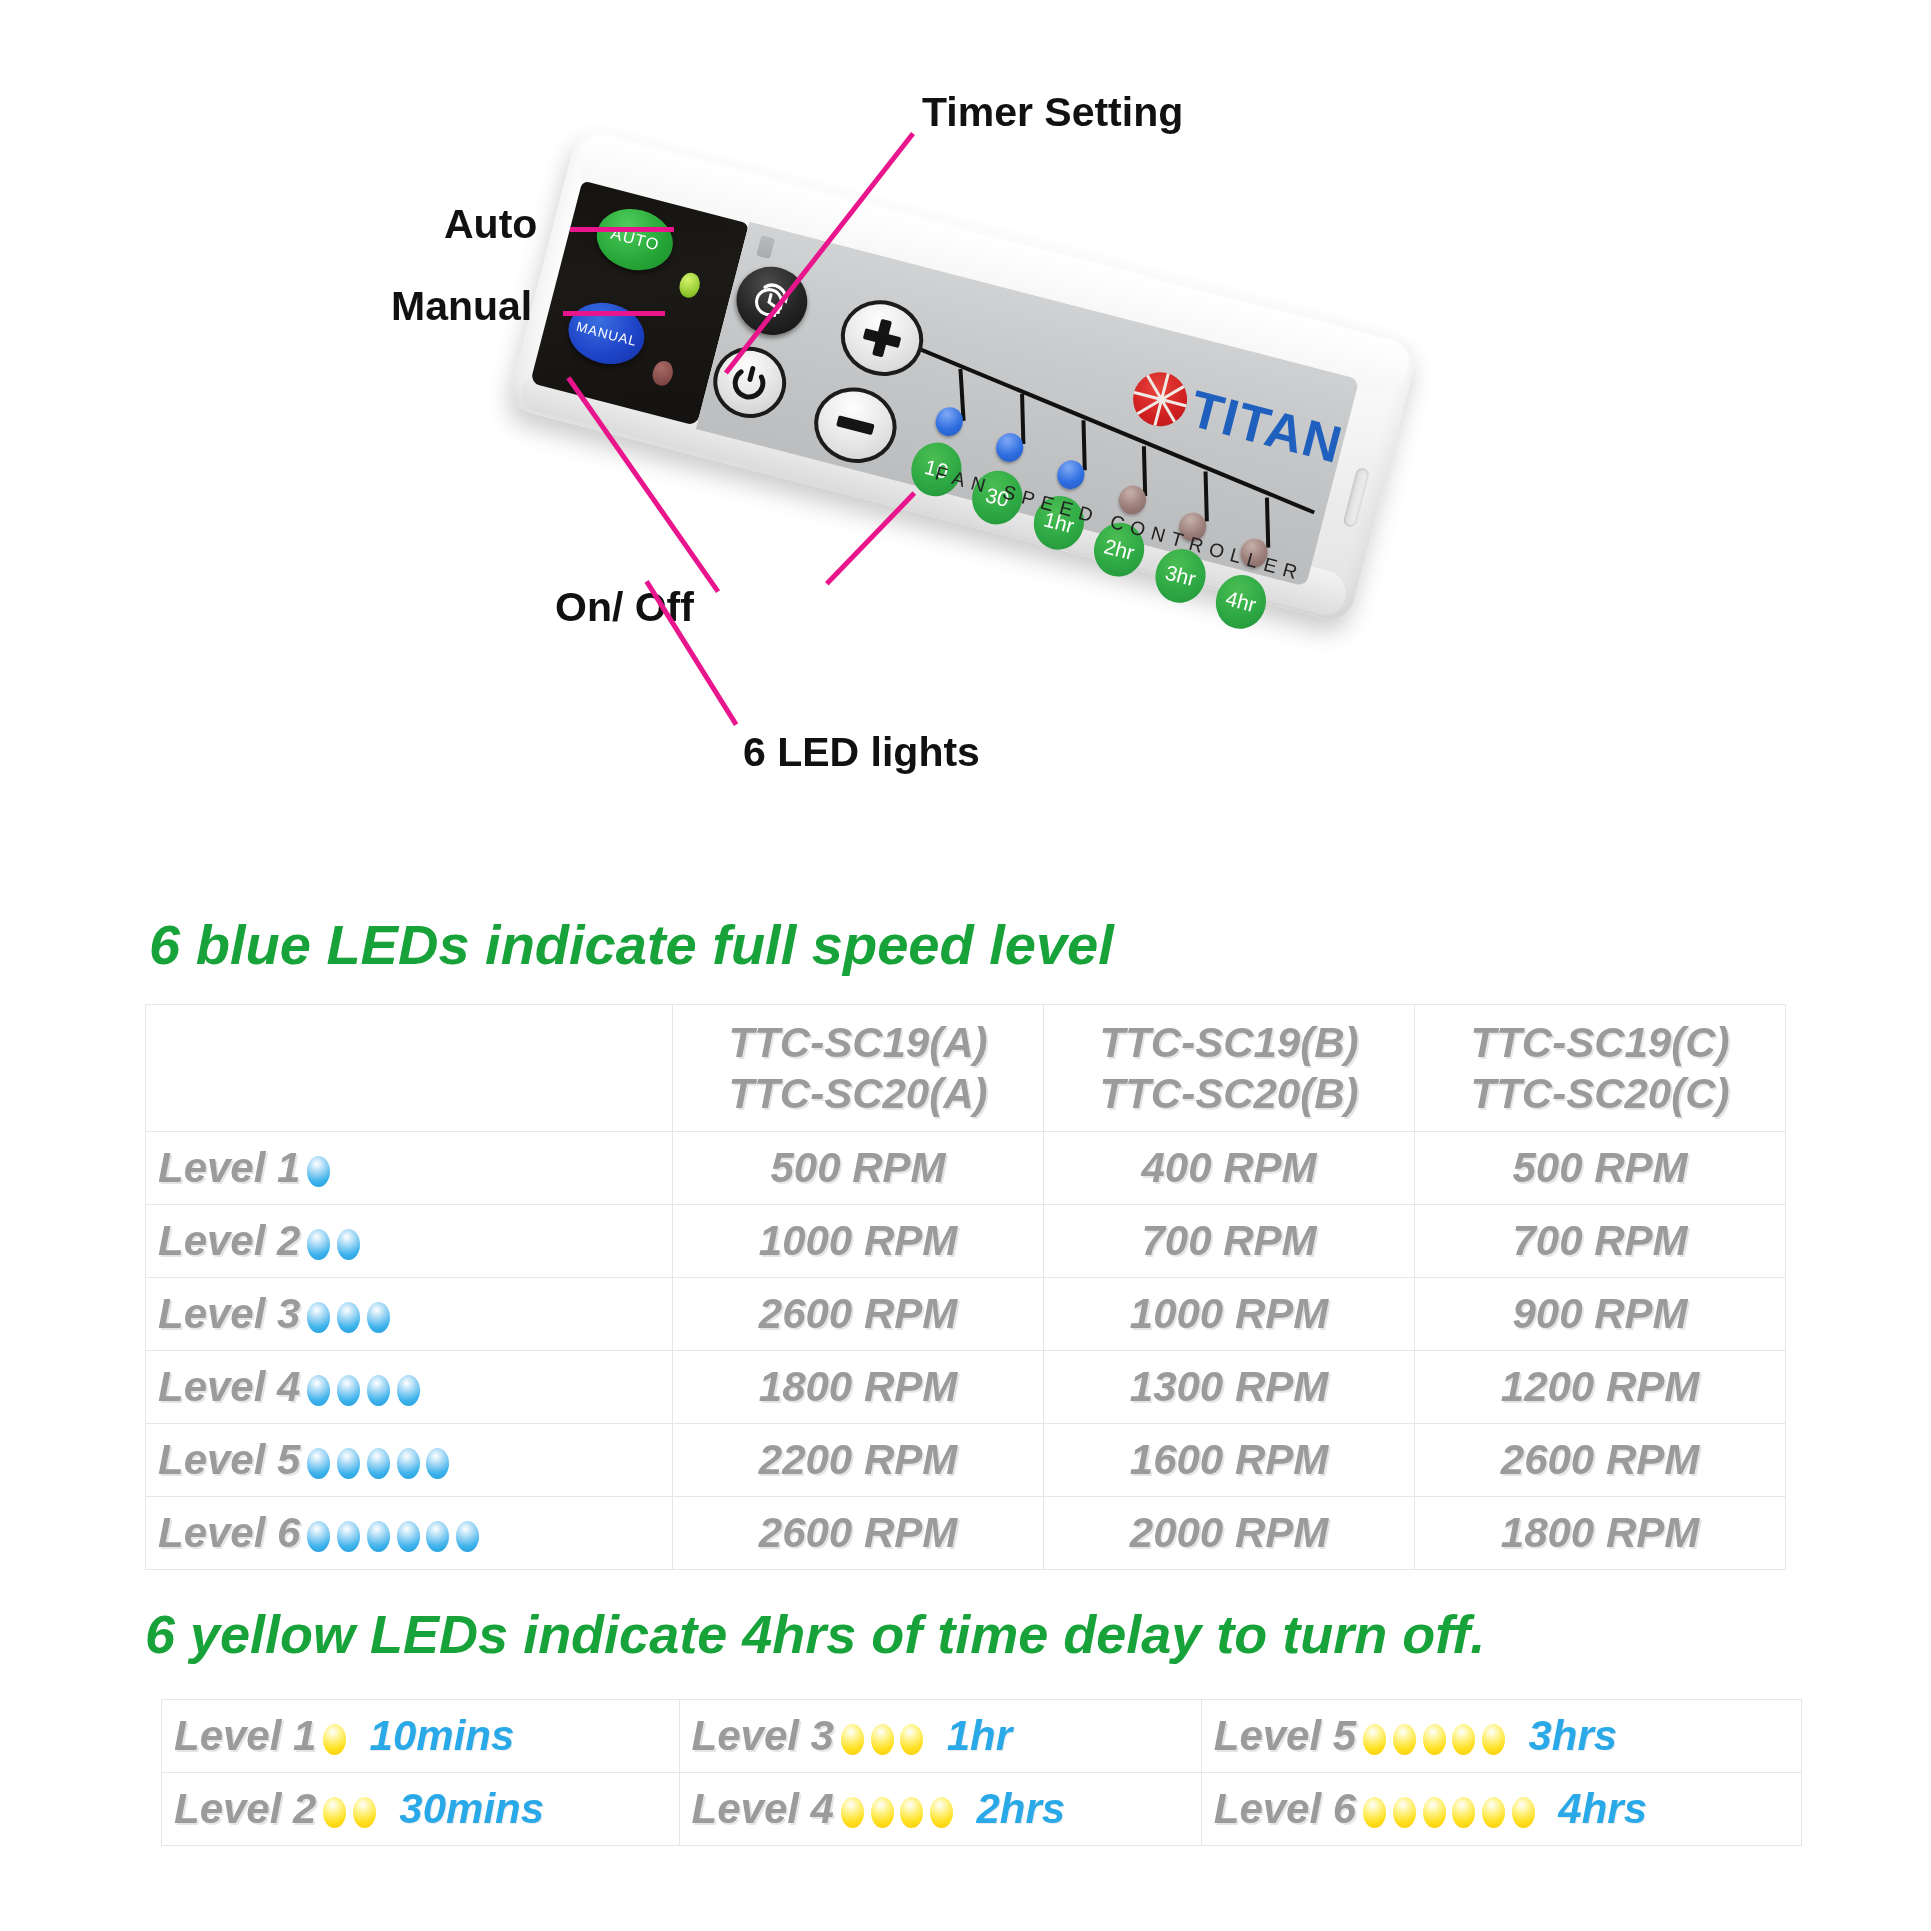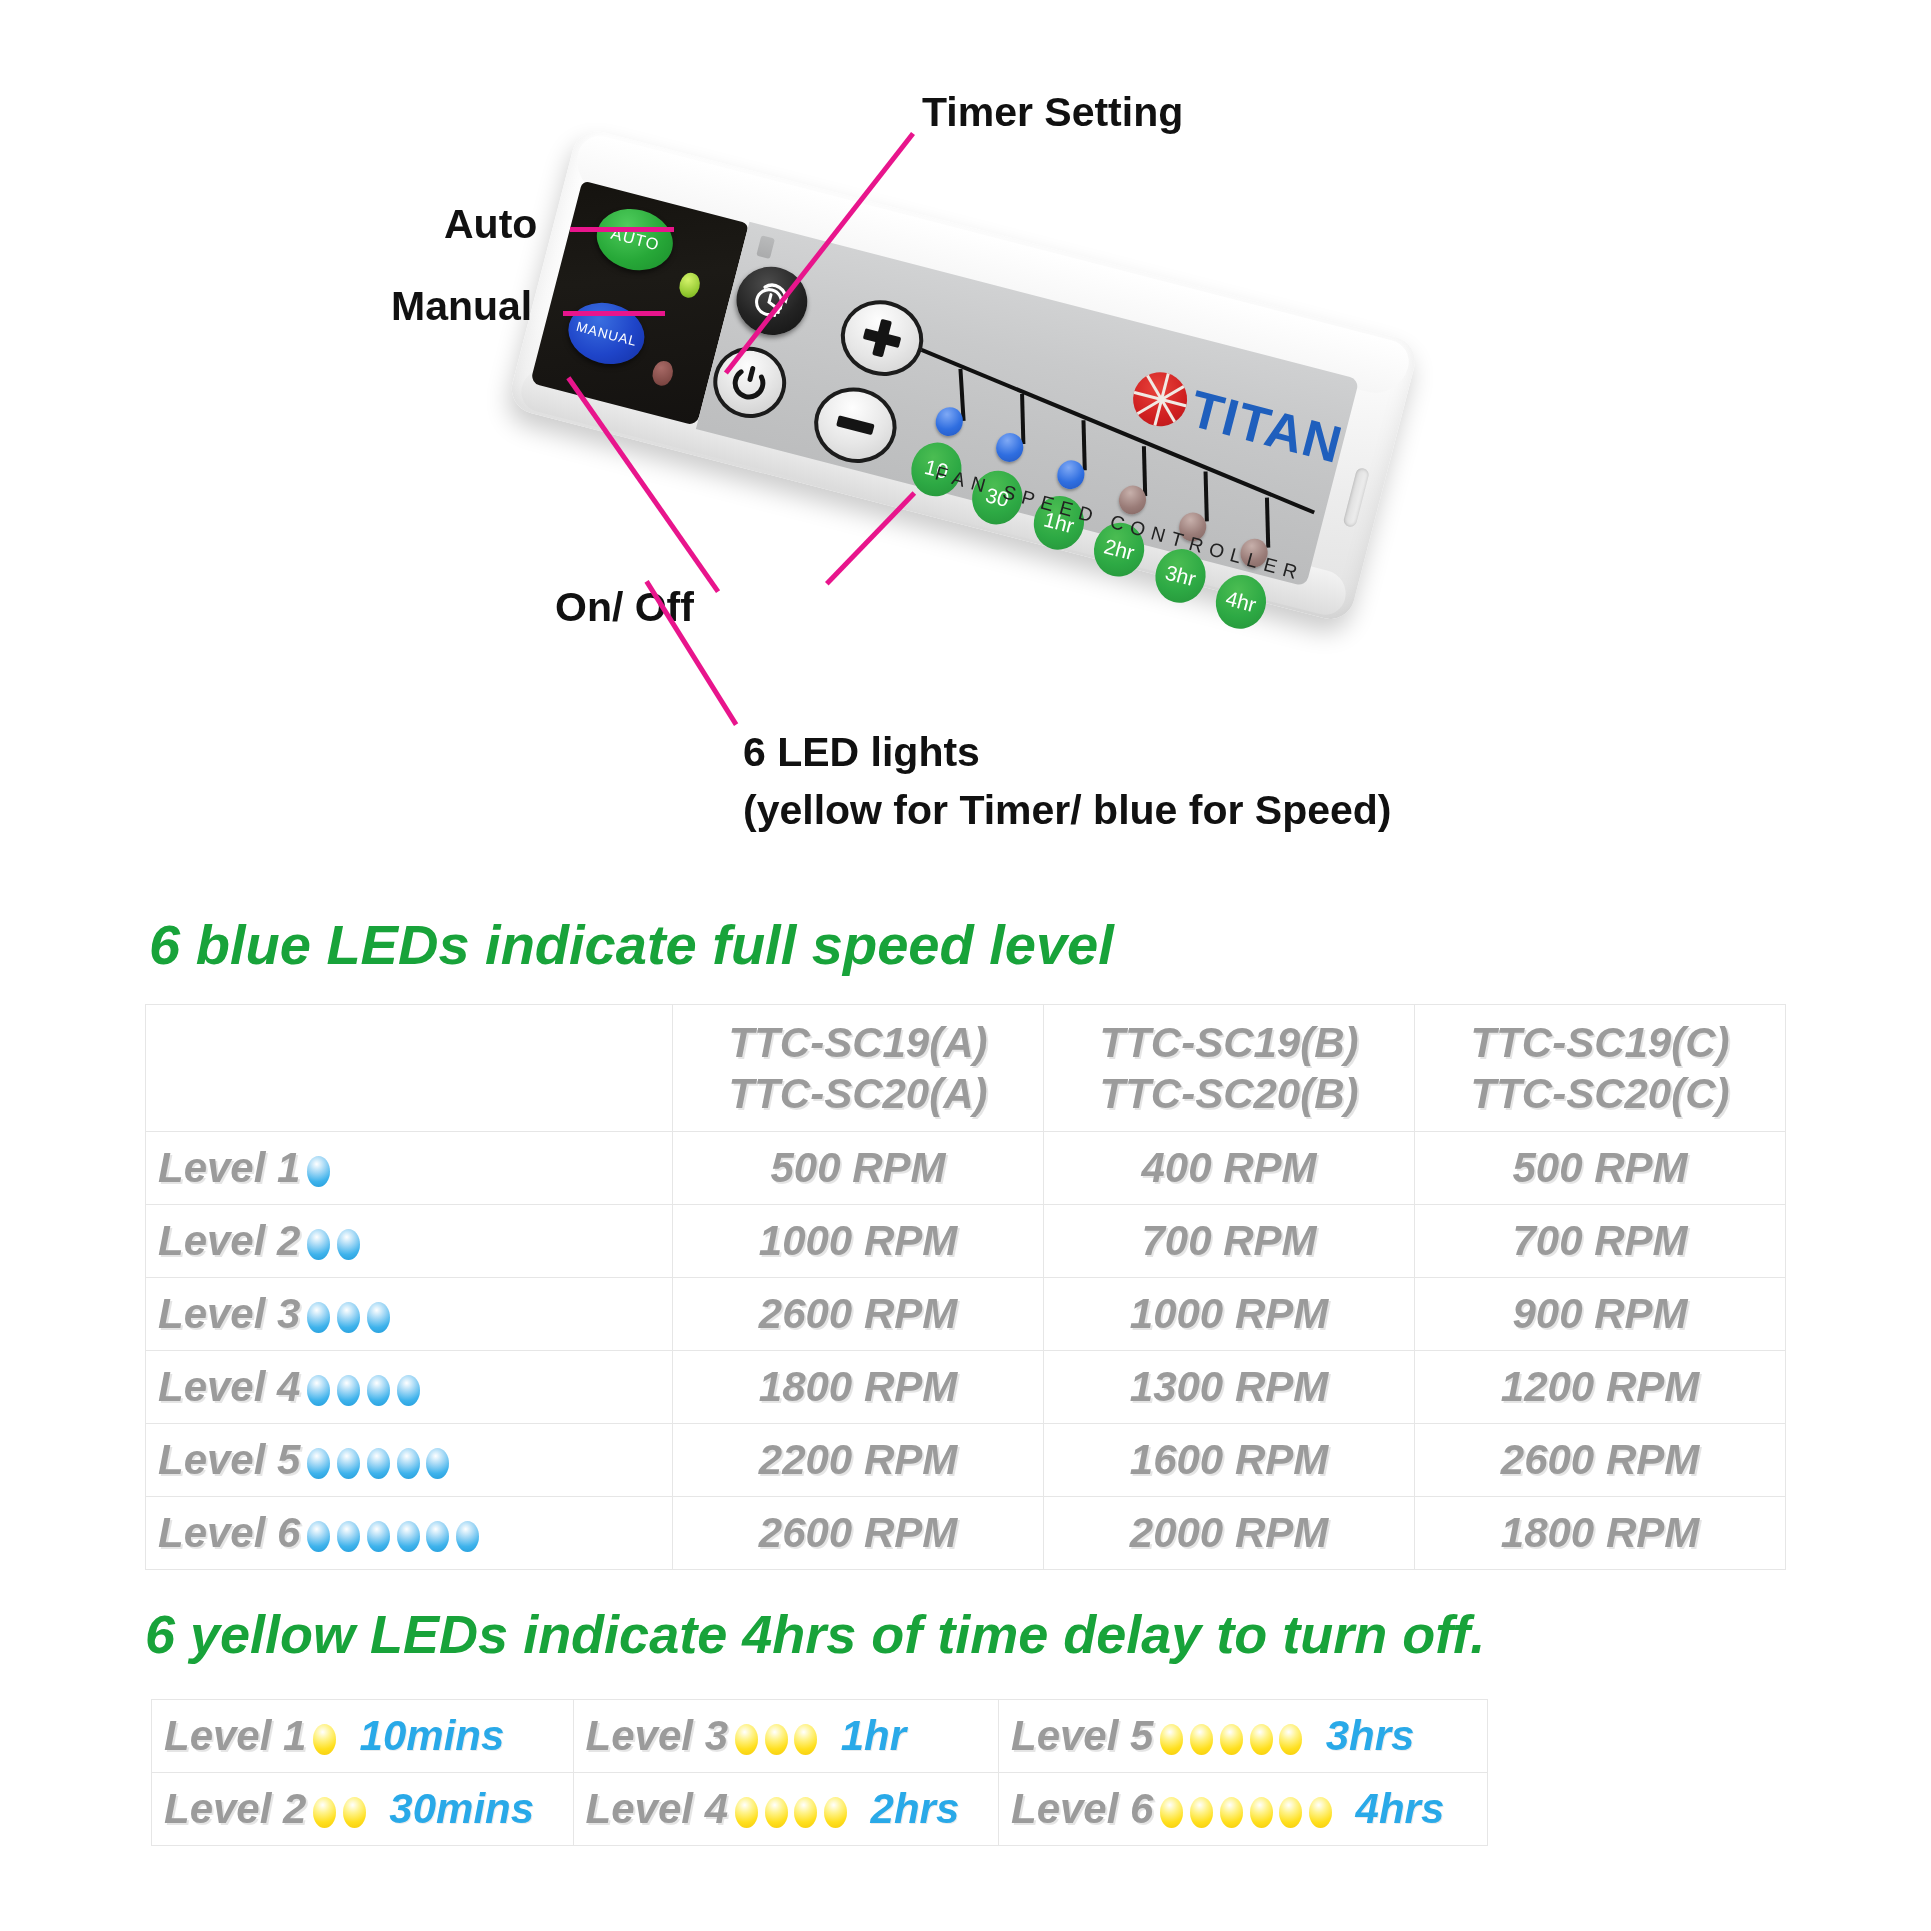--- a/index.html
+++ b/index.html
@@ -437,21 +437,20 @@
 
       <div class="fsc-text">FAN SPEED CONTROLLER</div>
     </div>
   </div>
 
   <div class="callout-label" style="left:922px; top:89px;">Timer Setting</div>
   <div class="callout-label" style="left:444px; top:201px;">Auto</div>
   <div class="callout-label" style="left:391px; top:283px;">Manual</div>
   <div class="callout-label" style="left:555px; top:584px;">On/ Off</div>
   <div class="callout-label" style="left:743px; top:729px;">6 LED lights</div>
-  <div class="callout-label" style="left:743px; top:787px;">(yellow for Timer/ blue for Speed)</div>
 
   <div class="callout-line" style="left:915px; top:135px; width:304px; transform:rotate(128deg);"></div>
   <div class="callout-line" style="left:570px; top:227px; width:104px; transform:rotate(0deg);"></div>
   <div class="callout-line" style="left:563px; top:311px; width:102px; transform:rotate(0deg);"></div>
   <div class="callout-line" style="left:716px; top:593px; width:261px; transform:rotate(-125deg);"></div>
   <div class="callout-line" style="left:734px; top:726px; width:169px; transform:rotate(-122deg);"></div>
   <div class="callout-line" style="left:825px; top:582px; width:126px; transform:rotate(-46deg);"></div>
 </div>
 
 <h2 class="green-heading" style="left:145px; top:908px; font-size:56px; margin:4px;">6 blue LEDs indicate full speed level</h2>
@@ -509,21 +508,21 @@
         <td class="lvl-cell"><span>Level 6</span><span class="dots-wrap"><span class="dot blue"></span><span class="dot blue"></span><span class="dot blue"></span><span class="dot blue"></span><span class="dot blue"></span><span class="dot blue"></span></span></td>
         <td class="rpm-cell">2600 RPM</td>
         <td class="rpm-cell">2000 RPM</td>
         <td class="rpm-cell">1800 RPM</td>
       </tr>
     </tbody>
 </table>
 
 <h2 class="green-heading" style="left:145px; top:1603px; font-size:54px; margin:0;">6 yellow LEDs indicate 4hrs of time delay to turn off.</h2>
 
-<table class="grid" id="timer-table" style="left:151px; top:1699px; width:1337px;">
+<table class="grid" id="timer-table" style="left:161px; top:1699px; width:1641px;">
   <tbody id="timer-body">
       <tr>
         <td class="tcell"><span class="lbl">Level 1</span><span class="dots-wrap"><span class="dot yellow"></span></span><span class="time-val">&nbsp;&nbsp;10mins</span></td>
         <td class="tcell"><span class="lbl">Level 3</span><span class="dots-wrap"><span class="dot yellow"></span><span class="dot yellow"></span><span class="dot yellow"></span></span><span class="time-val">&nbsp;&nbsp;1hr</span></td>
         <td class="tcell"><span class="lbl">Level 5</span><span class="dots-wrap"><span class="dot yellow"></span><span class="dot yellow"></span><span class="dot yellow"></span><span class="dot yellow"></span><span class="dot yellow"></span></span><span class="time-val">&nbsp;&nbsp;3hrs</span></td>
       </tr>
       <tr>
         <td class="tcell"><span class="lbl">Level 2</span><span class="dots-wrap"><span class="dot yellow"></span><span class="dot yellow"></span></span><span class="time-val">&nbsp;&nbsp;30mins</span></td>
         <td class="tcell"><span class="lbl">Level 4</span><span class="dots-wrap"><span class="dot yellow"></span><span class="dot yellow"></span><span class="dot yellow"></span><span class="dot yellow"></span></span><span class="time-val">&nbsp;&nbsp;2hrs</span></td>
         <td class="tcell"><span class="lbl">Level 6</span><span class="dots-wrap"><span class="dot yellow"></span><span class="dot yellow"></span><span class="dot yellow"></span><span class="dot yellow"></span><span class="dot yellow"></span><span class="dot yellow"></span></span><span class="time-val">&nbsp;&nbsp;4hrs</span></td>

